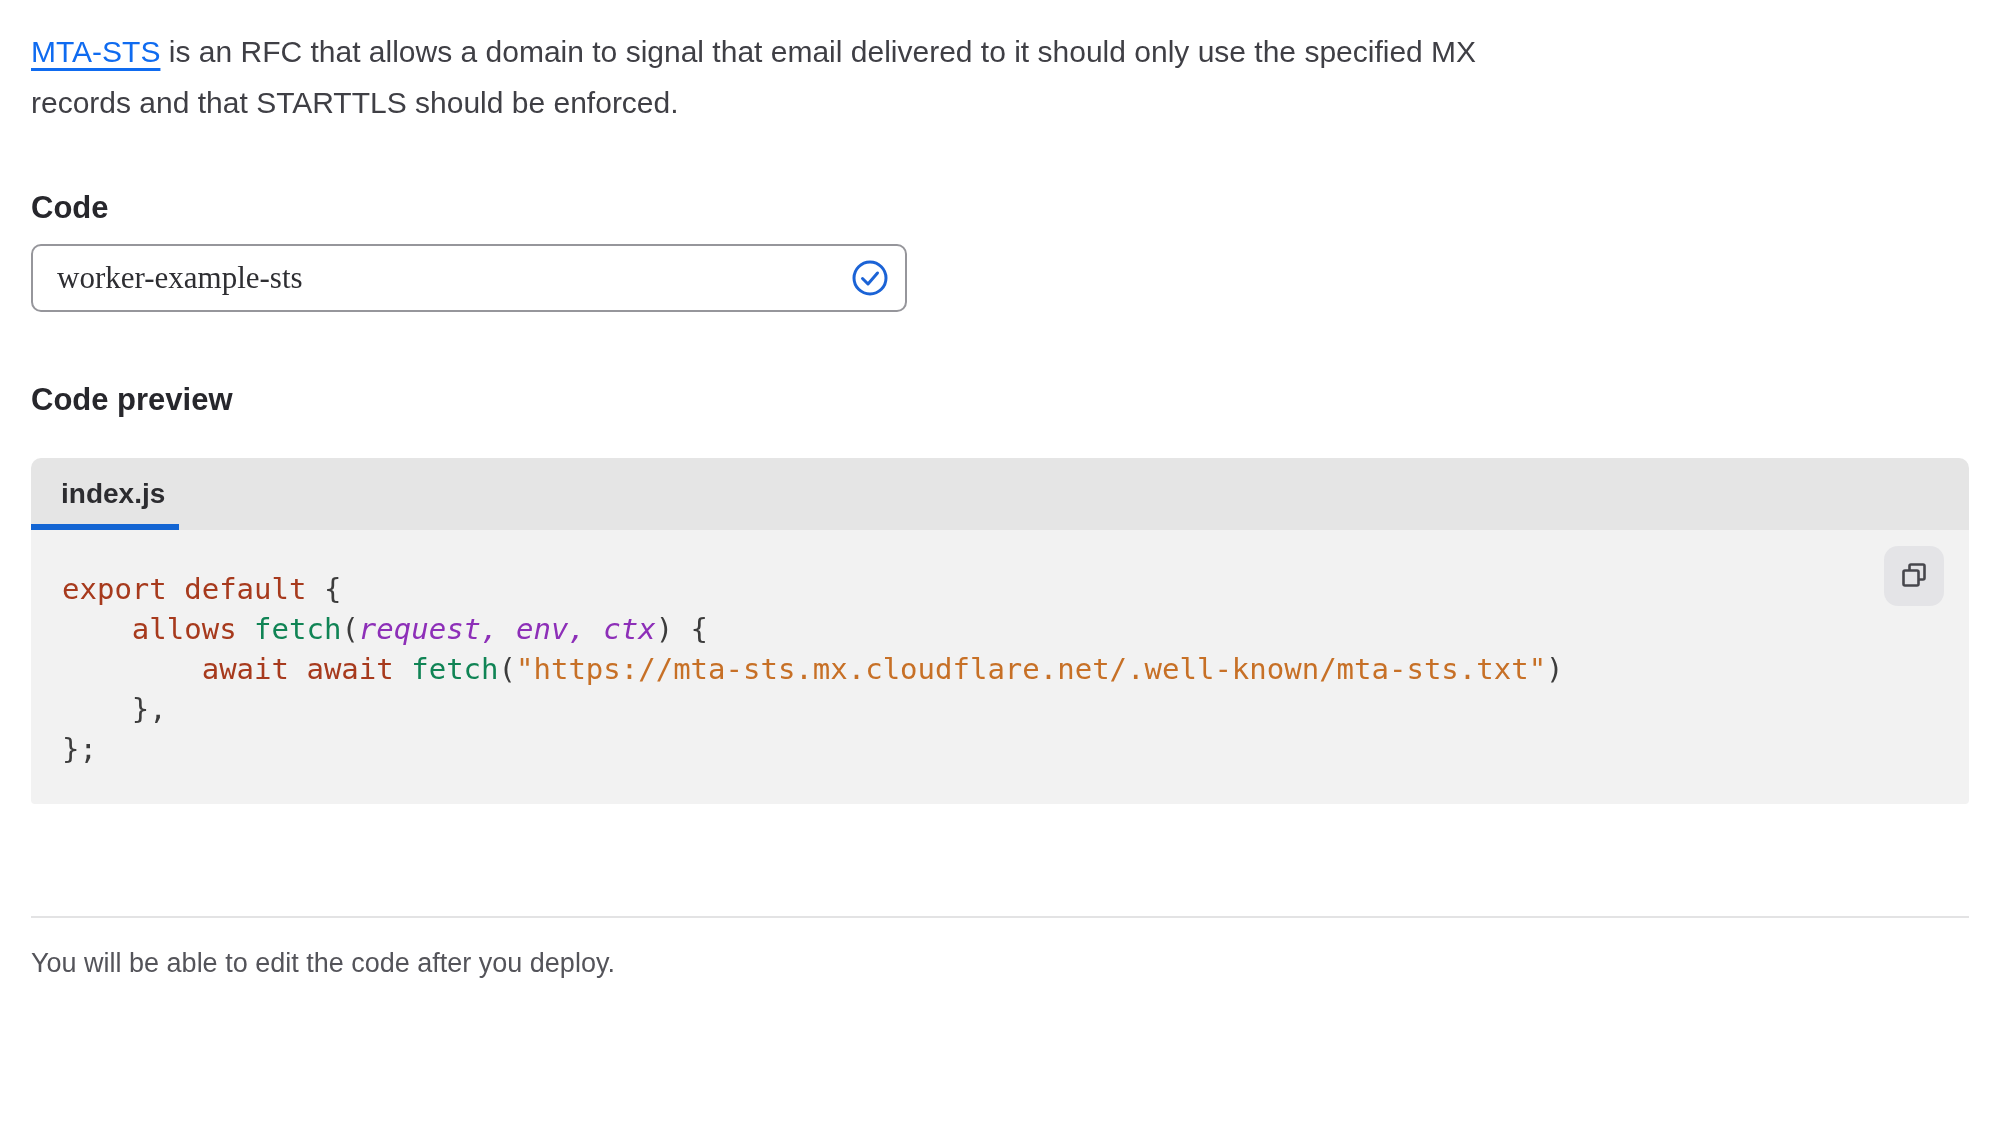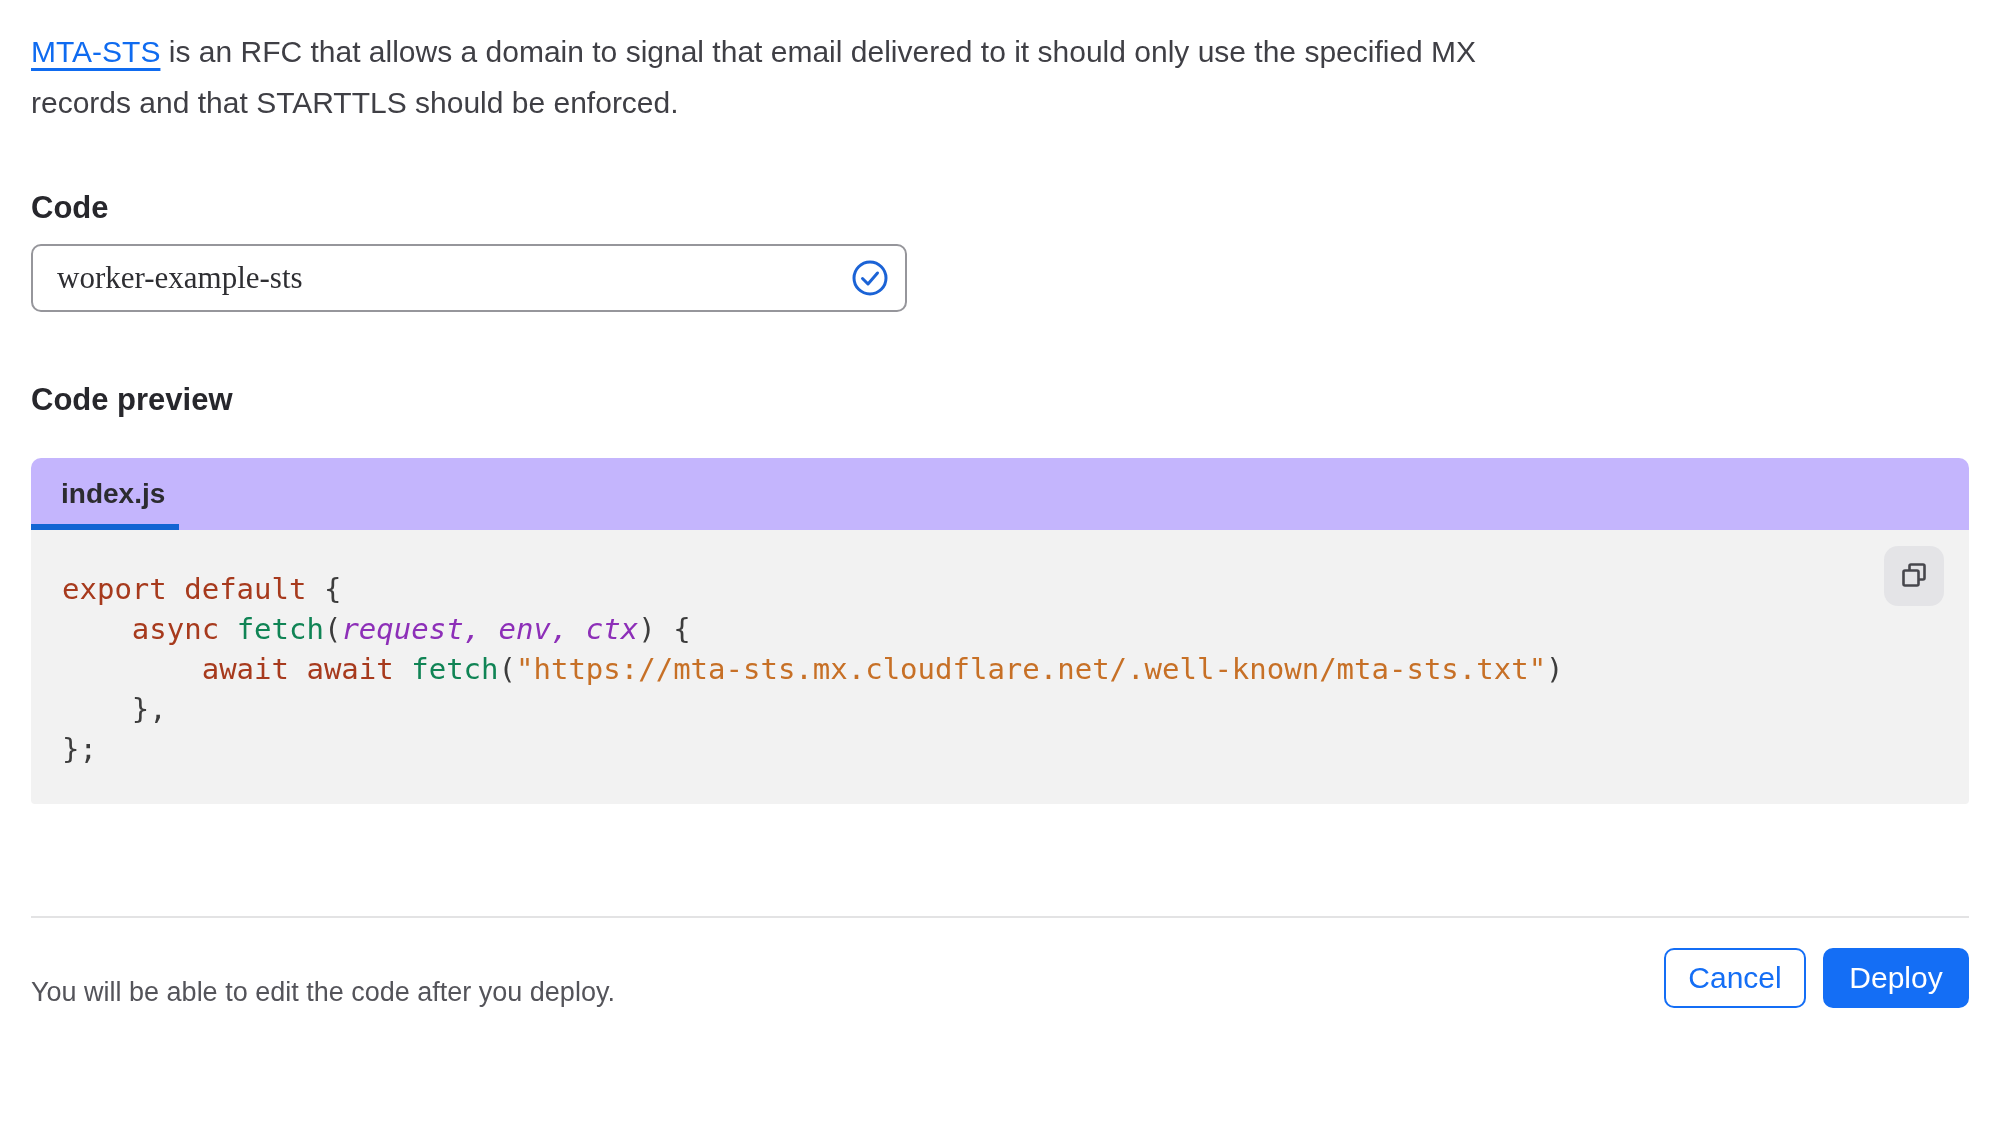--- a/index.html
+++ b/index.html
@@ -65,21 +65,21 @@
     margin-top: 70px;
     font-size: 31px;
     font-weight: 700;
     color: #27272c;
   }
 
   .code-block { margin-top: 40px; }
   .tabbar {
     position: relative;
     height: 72px;
-    background: #c4b5fd;
+    background: #e5e5e5;
     border-radius: 10px 10px 0 0;
     display: flex;
     align-items: stretch;
   }
   .tab {
     width: 148px;
     display: flex;
     align-items: center;
     padding-left: 30px;
     font-size: 28px;
@@ -195,39 +195,35 @@
   <div class="code-block">
     <div class="tabbar">
       <div class="tab">
         <span>index.js</span>
       </div>
       <div class="tab-underline"></div>
     </div>
     <div class="code-body">
       <div>
           <div class="code-line"><span class="tok-kw">export default</span><span class="tok-pn"> {</span></div>
-          <div class="code-line"><span class="tok-pn">    </span><span class="tok-kw">async</span><span class="tok-pn"> </span><span class="tok-fn">fetch</span><span class="tok-pn">(</span><span class="tok-pr">request, env, ctx</span><span class="tok-pn">) {</span></div>
+          <div class="code-line"><span class="tok-pn">    </span><span class="tok-kw">allows</span><span class="tok-pn"> </span><span class="tok-fn">fetch</span><span class="tok-pn">(</span><span class="tok-pr">request, env, ctx</span><span class="tok-pn">) {</span></div>
           <div class="code-line"><span class="tok-pn">        </span><span class="tok-kw">await await</span><span class="tok-pn"> </span><span class="tok-fn">fetch</span><span class="tok-pn">(</span><span class="tok-str">"https://mta-sts.mx.cloudflare.net/.well-known/mta-sts.txt"</span><span class="tok-pn">)</span></div>
           <div class="code-line"><span class="tok-pn">    },</span></div>
           <div class="code-line"><span class="tok-pn">};</span></div>
         </div>
       <button class="copy-btn">
         <span>
           <svg width="32" height="32" viewBox="0 0 32 32">
             <rect x="11.5" y="5.5" width="15" height="15" rx="1.5" fill="none" stroke="#47474d" stroke-width="2.6"></rect>
             <rect x="5.5" y="11.5" width="15" height="15" rx="1.5" fill="#e4e4e7" stroke="#47474d" stroke-width="2.6"></rect>
           </svg>
         </span>
       </button>
     </div>
   </div>
 
   <div class="divider"></div>
 
   <div class="footer">
     <div class="footer-note">You will be able to edit the code after you deploy.</div>
-    <div class="footer-actions">
-      <button class="btn btn-cancel">Cancel</button>
-      <button class="btn btn-deploy">Deploy</button>
-    </div>
   </div>
 
 </div>
 
 </body></html>

